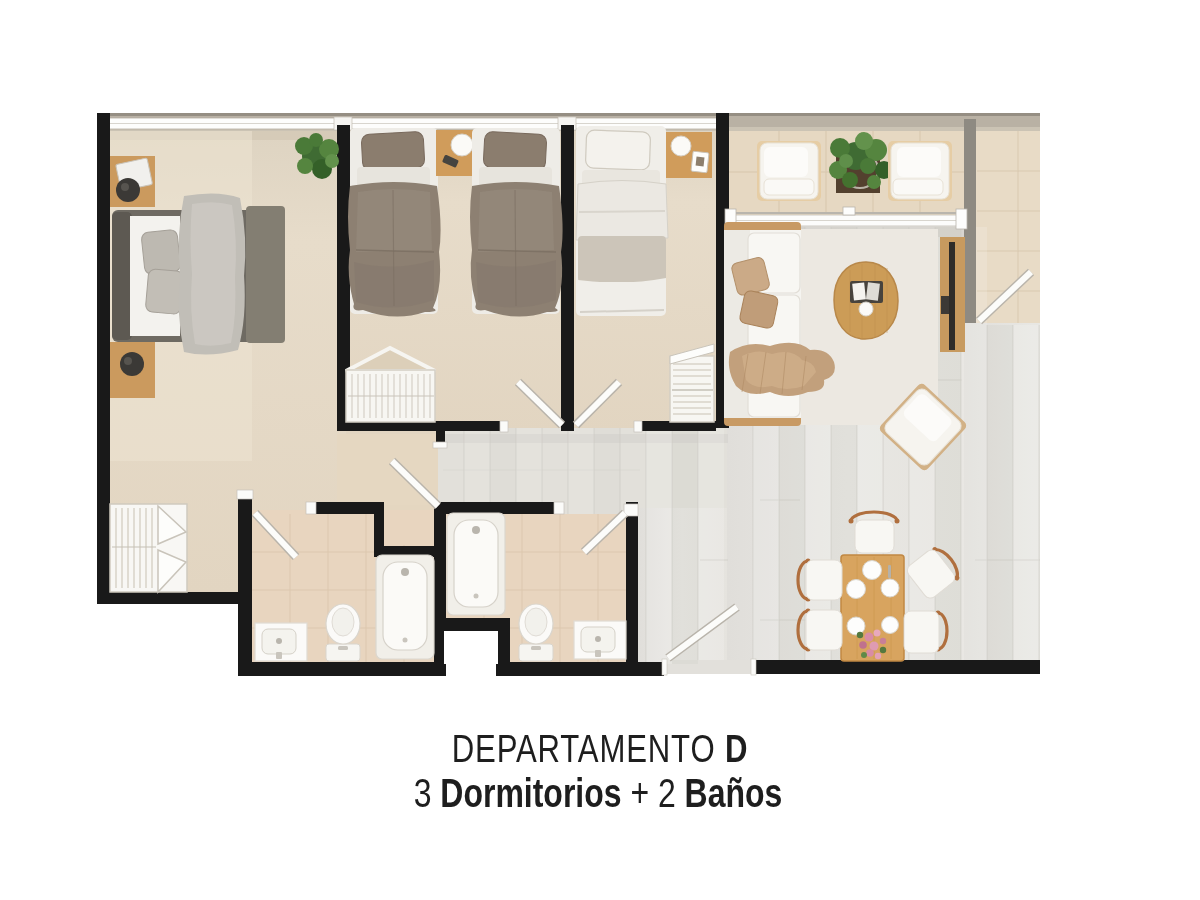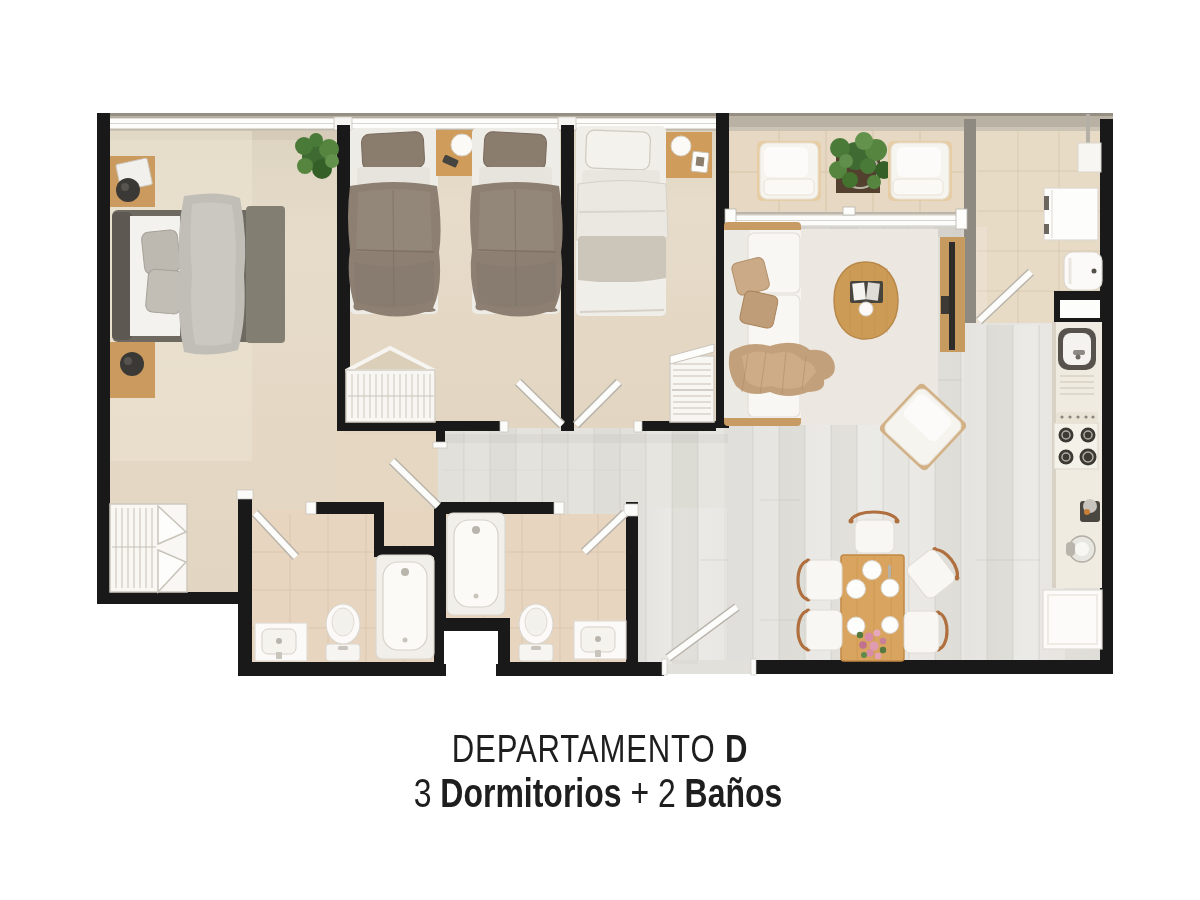--- a/index.html
+++ b/index.html
@@ -1,16 +1,16 @@
 <!DOCTYPE html>
 <html><head>
 <meta charset="utf-8">
 <style>
   html,body{margin:0;padding:0;background:#ffffff;}
-  .page{width:1200px;height:900px;position:relative;background:#ffffff;overflow:hidden;}
+  .page{width:1028px;height:900px;position:relative;background:#ffffff;overflow:hidden;padding-left:12px;}
   svg{position:absolute;top:0;left:0;}
   text{font-family:"Liberation Sans",sans-serif;}
 </style>
 </head>
 <body>
 <div class="page">
 <svg width="1200" height="900" viewBox="0 0 1200 900">
 <defs>
   <linearGradient id="bedfloor" x1="0" y1="0" x2="0" y2="1">
     <stop offset="0" stop-color="#ddd3c1"></stop>

